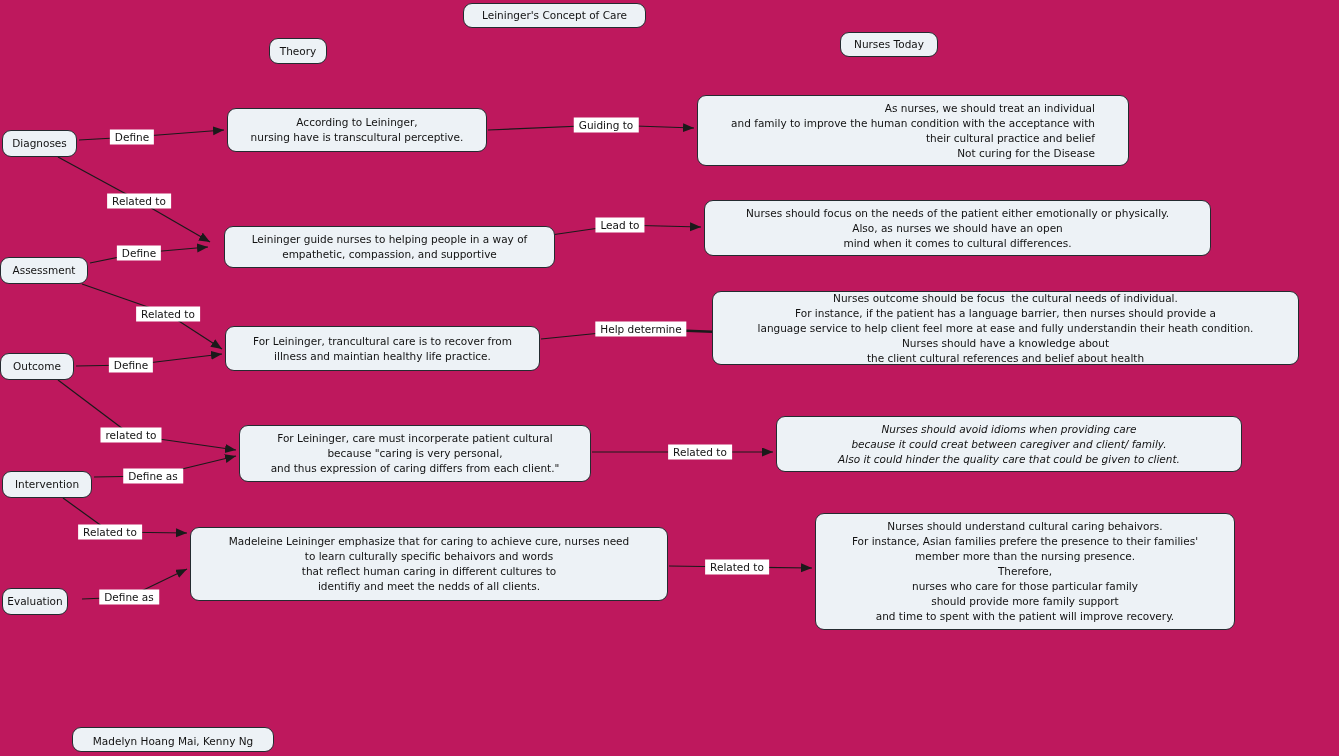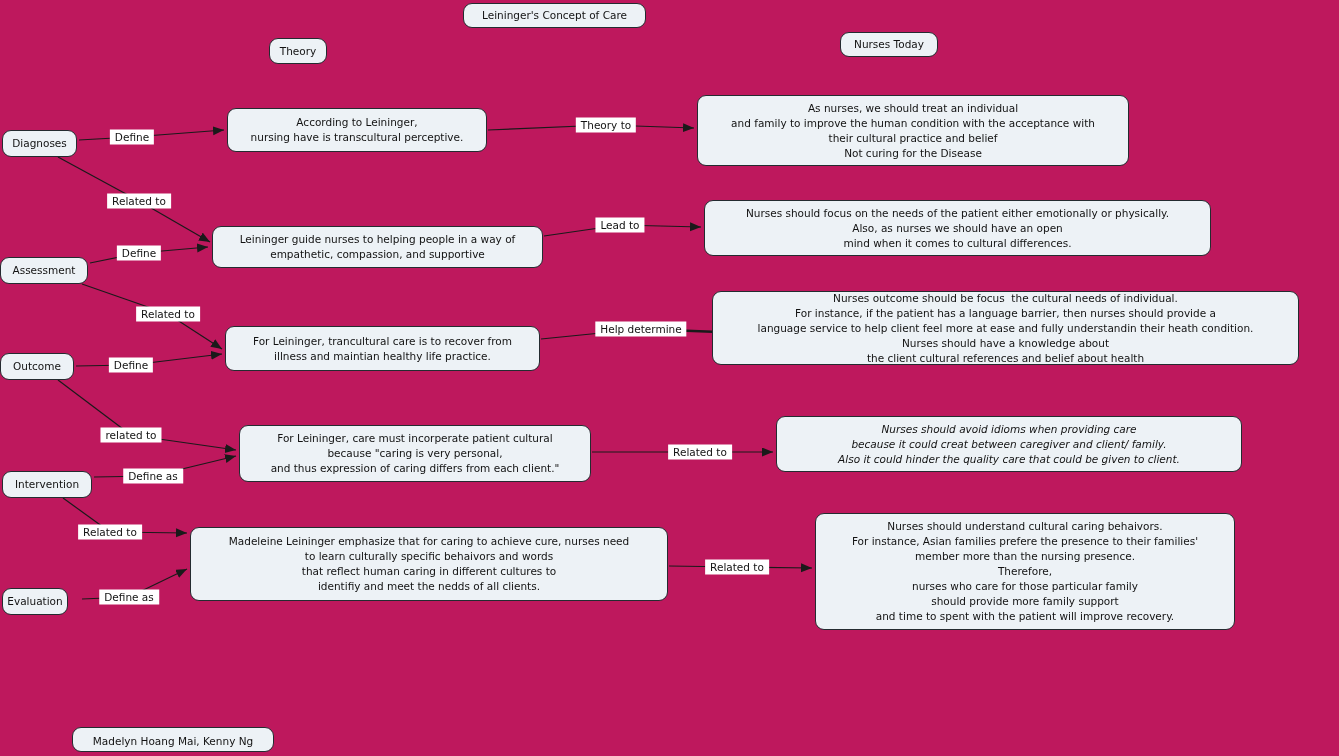--- a/index.html
+++ b/index.html
@@ -118,41 +118,41 @@
     <span>Intervention</span>
   </div>
   <div class="node" style="left:2px; top:588px; width:66px; height:27px;">
     <span>Evaluation</span>
   </div>
 
   <div class="node" style="left:227px; top:108px; width:260px; height:44px;">
     <span>According to Leininger,
 nursing have is transcultural perceptive.</span>
   </div>
-  <div class="node" style="left:212px; top:226px; width:331px; height:42px;">
+  <div class="node" style="left:224px; top:226px; width:331px; height:42px;">
     <span>Leininger guide nurses to helping people in a way of
 empathetic, compassion, and supportive</span>
   </div>
   <div class="node" style="left:225px; top:326px; width:315px; height:45px;">
     <span>For Leininger, trancultural care is to recover from
 illness and maintian healthy life practice.</span>
   </div>
   <div class="node" style="left:190px; top:527px; width:478px; height:74px;">
     <span>Madeleine Leininger emphasize that for caring to achieve cure, nurses need
 to learn culturally specific behaivors and words
 that reflect human caring in different cultures to
 identifiy and meet the nedds of all clients.</span>
   </div>
   <div class="node" style="left:239px; top:425px; width:352px; height:57px;">
     <span>For Leininger, care must incorperate patient cultural
 because "caring is very personal,
 and thus expression of caring differs from each client."</span>
   </div>
 
-  <div class="node" style="left:697px; top:95px; width:432px; height:71px;">
+  <div class="node" style="left:697px; top:95px; width:432px; height:71px;text-align:right;">
     <span>As nurses, we should treat an individual
 and family to improve the human condition with the acceptance with
 their cultural practice and belief
 Not curing for the Disease</span>
   </div>
   <div class="node" style="left:704px; top:200px; width:507px; height:56px;">
     <span>Nurses should focus on the needs of the patient either emotionally or physically.
 Also, as nurses we should have an open
 mind when it comes to cultural differences.</span>
   </div>
@@ -184,19 +184,19 @@
 
   <span class="edge-label" style="left:132px; top:137px;">Define</span>
   <span class="edge-label" style="left:139px; top:201px;">Related to</span>
   <span class="edge-label" style="left:139px; top:253px;">Define</span>
   <span class="edge-label" style="left:168px; top:314px;">Related to</span>
   <span class="edge-label" style="left:131px; top:365px;">Define</span>
   <span class="edge-label" style="left:131px; top:435px;">related to</span>
   <span class="edge-label" style="left:153px; top:476px;">Define as</span>
   <span class="edge-label" style="left:110px; top:532px;">Related to</span>
   <span class="edge-label" style="left:129px; top:597px;">Define as</span>
-  <span class="edge-label" style="left:606px; top:125px;">Theory to</span>
+  <span class="edge-label" style="left:606px; top:125px;">Guiding to</span>
   <span class="edge-label" style="left:620px; top:225px;">Lead to</span>
   <span class="edge-label" style="left:641px; top:329px;">Help determine</span>
   <span class="edge-label" style="left:700px; top:452px;">Related to</span>
   <span class="edge-label" style="left:737px; top:567px;">Related to</span>
 
 </div>
 
 </body></html>

